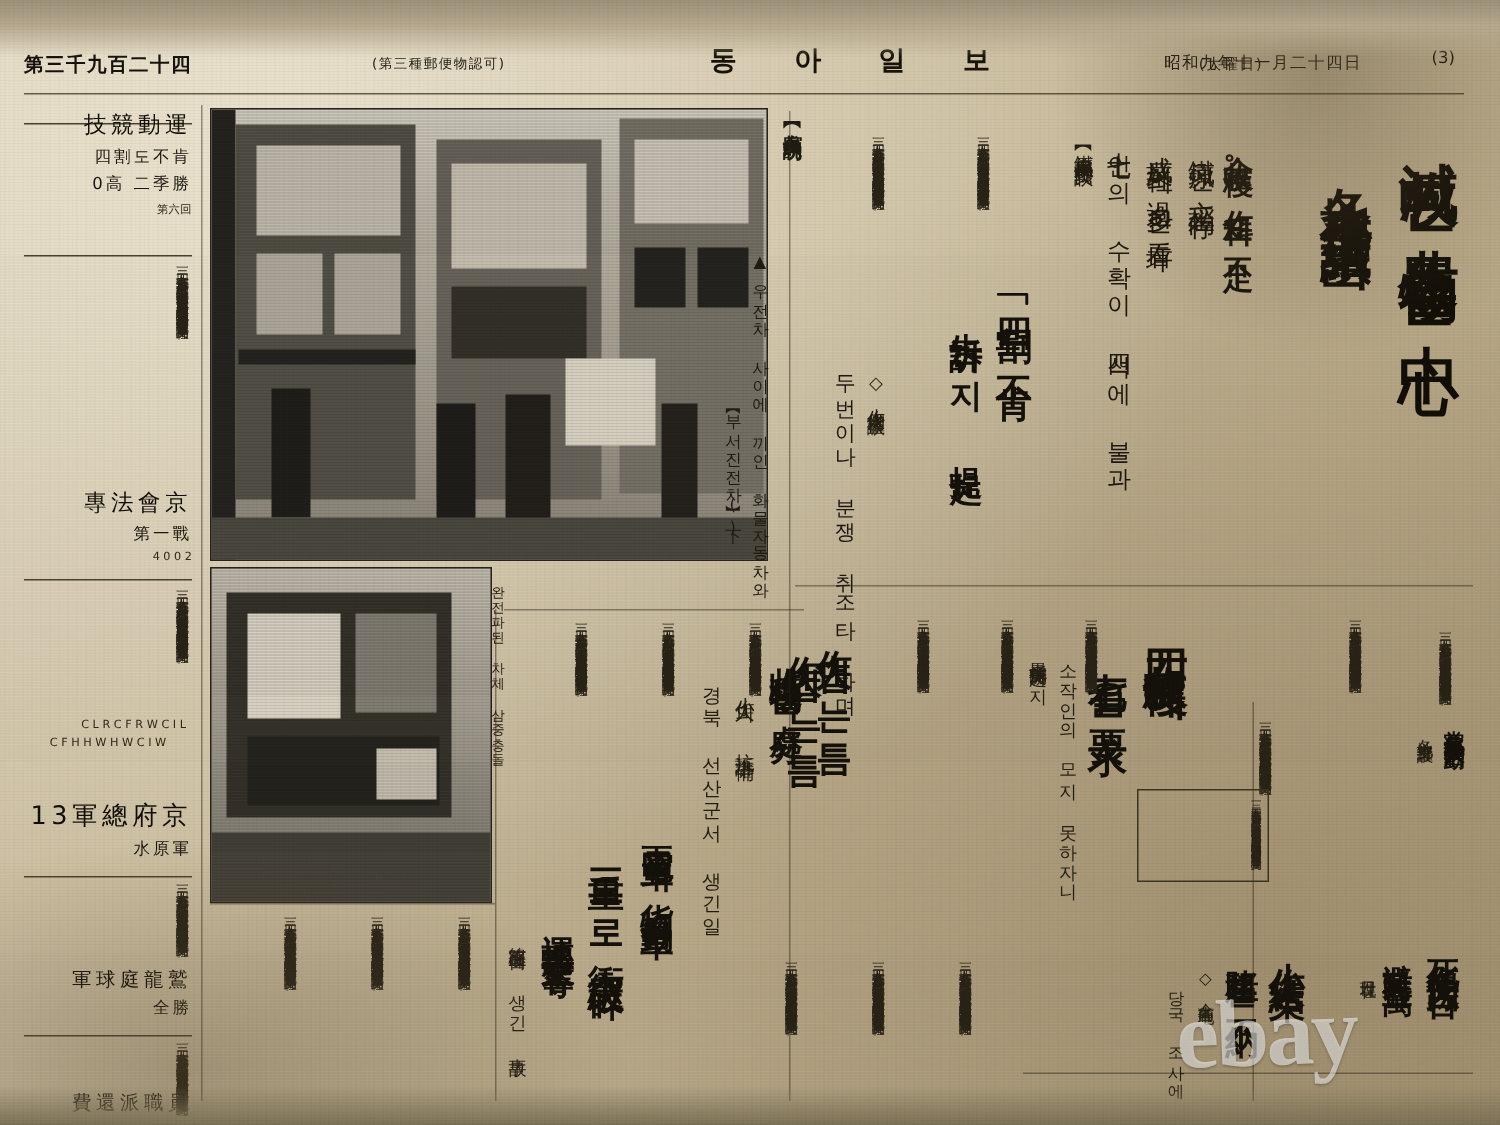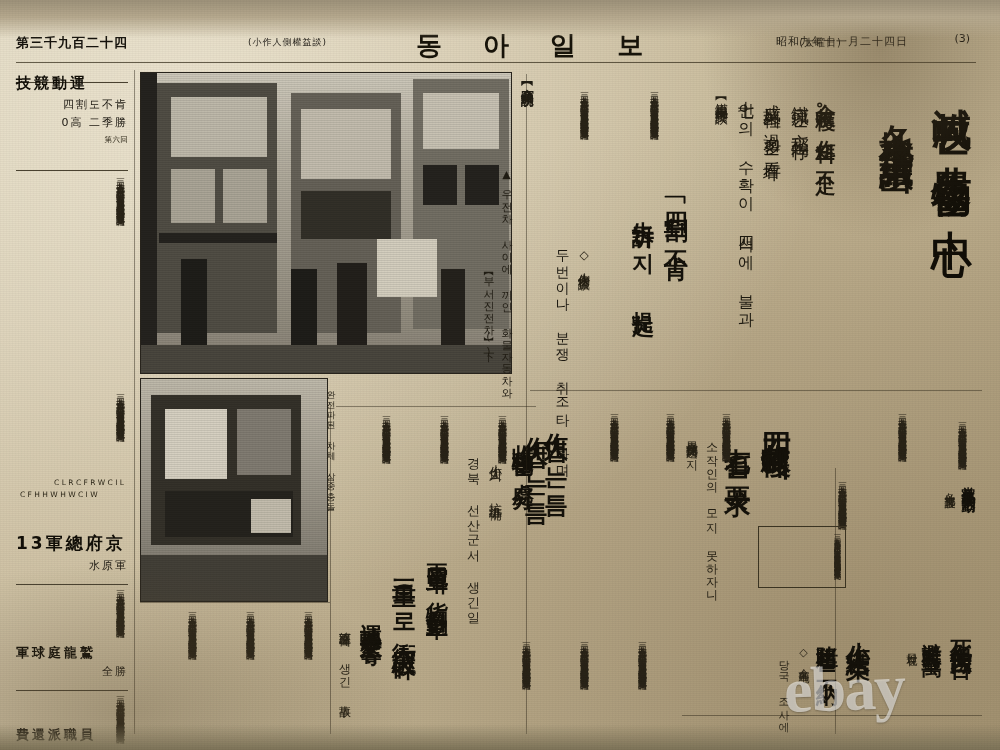--- a/index.html
+++ b/index.html
@@ -27,21 +27,21 @@
   .topedge{position:absolute;left:0;top:0;width:1000px;height:38px;background:linear-gradient(180deg,#9d9179 0%,#b6a98e 45%,rgba(190,178,150,0) 100%);pointer-events:none;}
   .botedge{position:absolute;left:0;bottom:0;width:1000px;height:26px;background:linear-gradient(0deg,#6f6singular 0%,rgba(0,0,0,0) 100%);}
   .botedge{background:linear-gradient(0deg,#7d7358 0%,rgba(125,115,88,0) 100%);}
 
   
   .sheet{position:absolute;left:6px;top:18px;width:986px;height:716px;}
 
   
   .masthead{position:absolute;left:10px;top:10px;width:960px;height:34px;}
   .mh-left{position:absolute;left:0;top:6px;font-size:13px;letter-spacing:1px;color:#15120c;font-family:"DejaVu Sans",sans-serif;font-weight:700;}
-  .mh-center{position:absolute;left:400px;top:0px;width:260px;text-align:left;font-size:26px;letter-spacing:16px;font-weight:700;color:#171309;}
+  .mh-center{position:absolute;left:400px;top:0px;width:260px;text-align:right;font-size:18px;letter-spacing:16px;font-weight:700;color:#171309;}
   .mh-note{position:absolute;left:232px;top:8px;font-size:9px;color:#24201a;letter-spacing:1px;}
   .mh-right{position:absolute;right:68px;top:6px;font-size:11px;color:#18150e;letter-spacing:1px;}
   .mh-right2{position:absolute;right:6px;top:4px;font-size:11px;color:#18150e;}
   .rule{position:absolute;left:10px;top:44px;width:960px;height:0;border-top:1.5px solid #39321f;opacity:.75;}
 
   
   .v{writing-mode:vertical-rl;text-orientation:upright;white-space:nowrap;}
 
   
   .headline-main{position:absolute;right:10px;top:58px;height:300px;}
@@ -104,21 +104,21 @@
   .photo .sky{position:absolute;inset:0;background:linear-gradient(180deg,#d7d2c4 0%,#b9b3a4 35%,#8f897c 100%);}
   .photo .dark{position:absolute;background:#2c2a26;}
   .photo .mid{position:absolute;background:#6a675f;}
   .photo .lite{position:absolute;background:#cfcabd;}
   .photo .vnoise{position:absolute;inset:0;background-image:repeating-linear-gradient(0deg,rgba(0,0,0,.10) 0 1px,rgba(255,255,255,.05) 1px 2px);mix-blend-mode:multiply;}
   .caption{position:absolute;font-size:9px;color:#201c13;letter-spacing:1px;}
 
   
   .lcol{position:absolute;left:10px;top:56px;width:116px;height:676px;}
   .lbox{position:absolute;left:0;width:112px;border-bottom:1px solid #4a4230;}
-  .lhead{font-size:15px;font-weight:700;color:#110e07;letter-spacing:3px;}
+  .lhead{font-size:15px;font-weight:400;color:#110e07;letter-spacing:3px;text-align:right;}
   .lsub{font-size:11px;color:#1b1710;letter-spacing:2px;text-align:right;}
   .ltiny{font-size:7.5px;color:#2e2819;line-height:1.5;letter-spacing:.3px;}
   .ltable{font-size:7.5px;color:#2e2819;line-height:1.45;}
 
   
   .vline{position:absolute;width:0;border-left:1px solid rgba(40,34,20,.45);}
   .hline{position:absolute;height:0;border-top:1px solid rgba(40,34,20,.45);}
 
   
   .wm{position:absolute;right:96px;bottom:24px;font-size:64px;font-weight:700;color:rgba(255,255,255,.55);letter-spacing:-2px;text-shadow:0 1px 2px rgba(0,0,0,.25);font-family:"Liberation Serif",serif;transform:rotate(-2deg);}
@@ -129,46 +129,51 @@
 </head>
 <body>
 
 <div id="page">
   <div class="paper"></div>
 
   <div class="sheet">
 
     <div class="masthead">
       <div class="mh-left">第三千九百二十四</div>
-      <div class="mh-note">(小作人側權益談)</div>
+      <div class="mh-note">(第三種郵便物認可)</div>
       <div class="mh-center">동 아 일 보</div>
       <div class="mh-right">昭和九年十一月二十四日</div>
       <div class="mh-right2">(3)</div>
     </div>
     <div class="rule"></div>
     <div class="mh-right" style="right:150px;top:18px;font-size:10px;">(大曜日)</div>
 
     <div class="lcol">
 
       <div class="lbox" style="top:0px;height:8px;"></div>
 
       <div class="lbox" style="top:0px;height:96px;">
         <div class="lhead">技競動運</div>
         <div class="lsub" style="margin-top:4px;">四割도不肯</div>
         <div class="lsub" style="margin-top:3px;">0高 二季勝</div>
         <div class="ltiny" style="margin-top:4px;text-align:right;">第六回</div>
       </div>
 
       <div class="coltext colv" style="left:0px;top:100px;height:150px;width:110px;">一二三四五六七八九十百千萬日月火水木金土年時分人大小中上下左右前後東西南北國道府郡面里農作人小作爭議收穫地主側當局調査事件發生報道記者通信電話本社支局</div>
 
+      <div class="lbox" style="top:252px;height:60px;">
+        <div class="lhead">專法會京</div>
+        <div class="lsub" style="margin-top:3px;">第一戰</div>
+        <div class="ltable" style="margin-top:3px;text-align:right;">4 0 0 2</div>
+      </div>
 
       <div class="coltext colv" style="left:0px;top:316px;height:140px;width:110px;">一二三四五六七八九十百千萬日月火水木金土年時分人大小中上下左右前後東西南北國道府郡面里農作人小作爭議收穫地主側當局調査事件發生報道記者通信電話本社支局</div>
 
       <div class="ltable" style="position:absolute;left:4px;top:404px;text-align:right;width:104px;">C L R C F R W  C I L</div>
-      <div class="ltable" style="position:absolute;left:4px;top:416px;text-align:left;width:104px;">C F H H W H W  C I W</div>
+      <div class="ltable" style="position:absolute;left:4px;top:416px;text-align:center;width:104px;">C F H H W H W  C I W</div>
 
       <div class="lbox" style="top:458px;height:52px;">
         <div class="lhead" style="font-size:17px;">13軍總府京</div>
         <div class="lsub" style="margin-top:3px;">水原軍</div>
       </div>
 
       <div class="coltext colv" style="left:0px;top:512px;height:56px;width:110px;">一二三四五六七八九十百千萬日月火水木金土年時分人大小中上下左右前後東西南北國道府郡面里農作人小作爭議收穫地主側當局調査事件發生報道記者通信電話本社支局</div>
 
       <div class="lbox" style="top:570px;height:46px;">
         <div class="lhead" style="font-size:13px;">軍球庭龍鷲</div>

